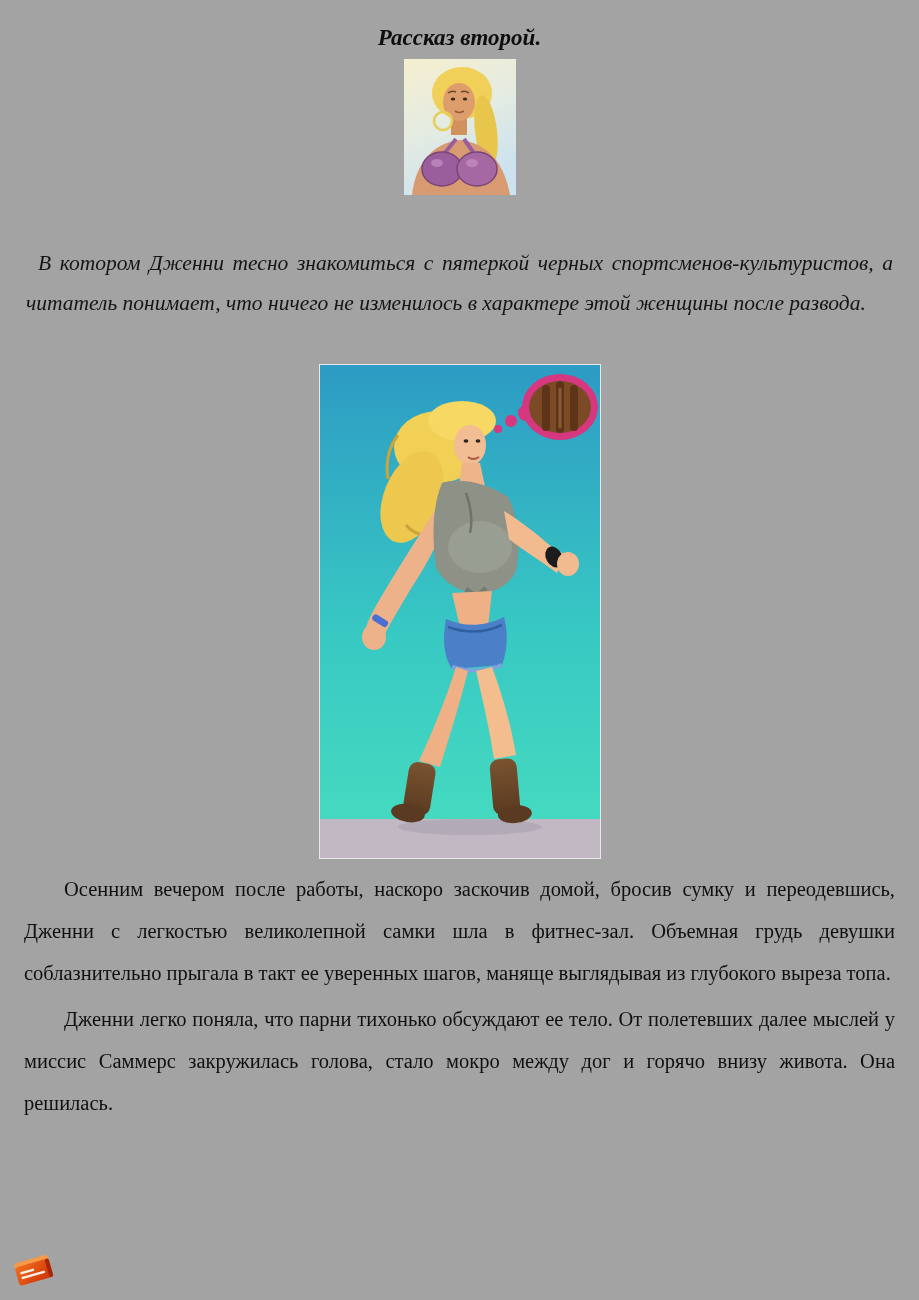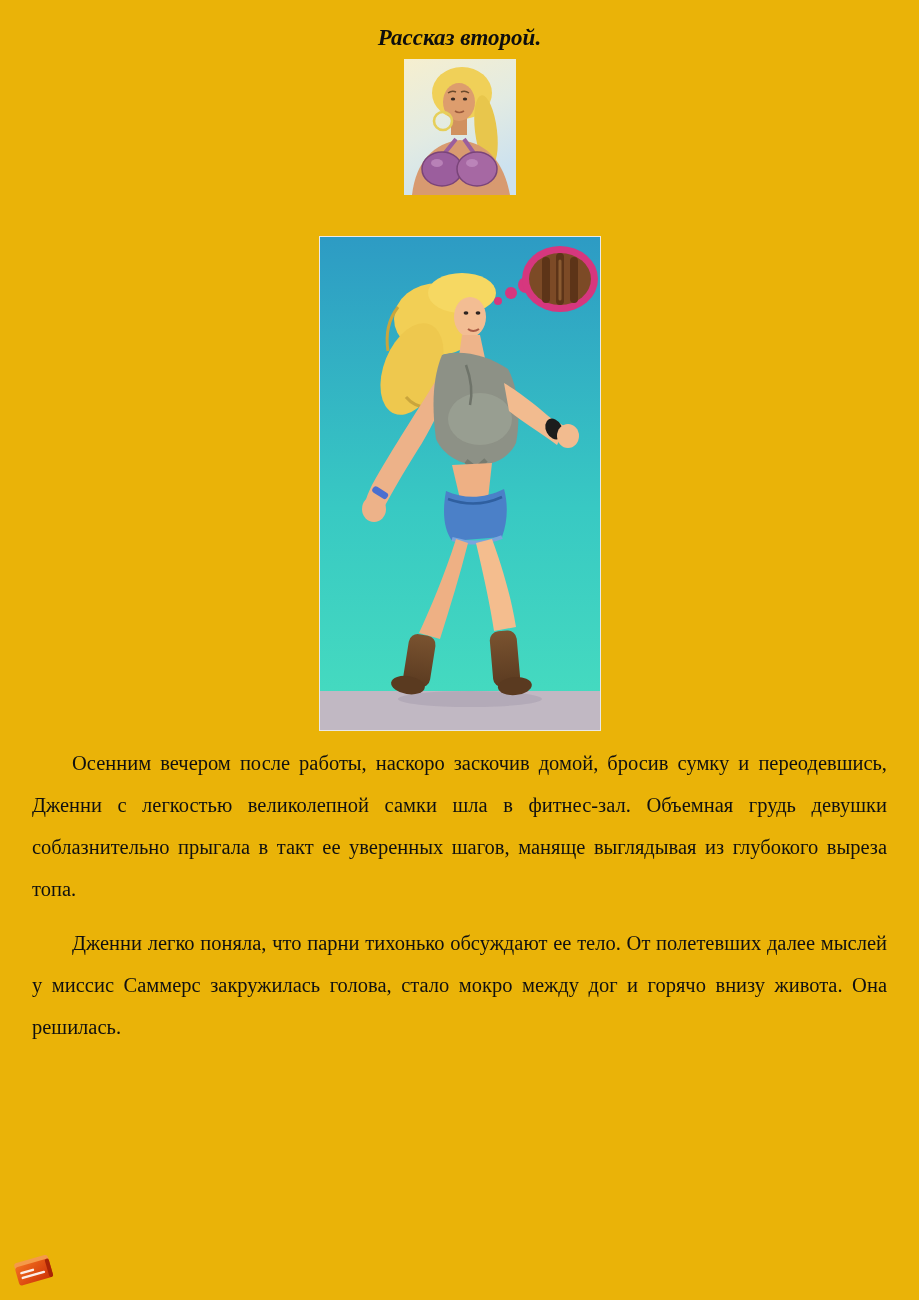--- a/index.html
+++ b/index.html
@@ -1,20 +1,20 @@
 <!DOCTYPE html>
 <html lang="ru"><head>
 <meta charset="utf-8">
 <style>
   html, body { margin: 0; padding: 0; background: #ffffff; }
   .page {
     position: relative;
     width: 919px;
     height: 1300px;
-    background: #eab308;
+    background: #a3a3a3;
     overflow: hidden;
     font-family: "Liberation Serif", serif;
     color: #121212;
   }
   .title {
     margin: 24px 0 0 0;
     text-align: center;
     font-size: 23px;
     line-height: 28px;
     font-weight: bold;
@@ -38,21 +38,21 @@
   }
   .scene {
     width: 280px;
     height: 493px;
     margin: 42px auto 0 auto;
     display: block;
     outline: 1px solid #e9e9e9;
   }
   .body-text { margin: 10px 20px 0 20px; }
   .body-text p {
-    margin: 12px;
+    margin: 4px;
     font-size: 20.5px;
     line-height: 42px;
     text-align: justify;
     text-indent: 40px;
     color: #101010;
   }
   .logo {
     position: absolute;
     left: 8px;
     top: 1254px;
@@ -95,20 +95,21 @@
 
       <path d="M52 80 L36 100 M60 80 L74 100" stroke="#9b5e9d" stroke-width="4" fill="none"></path>
       <ellipse cx="38" cy="110" rx="20" ry="17" fill="#9b5e9d" stroke="#7a4479" stroke-width="1.5"></ellipse>
       <ellipse cx="73" cy="110" rx="20" ry="17" fill="#a668a3" stroke="#7a4479" stroke-width="1.5"></ellipse>
       <ellipse cx="33" cy="104" rx="6" ry="4" fill="#c490c2" opacity="0.7"></ellipse>
       <ellipse cx="68" cy="104" rx="6" ry="4" fill="#c490c2" opacity="0.7"></ellipse>
       <path d="M18 122 C30 132 80 132 94 122 L94 136 L18 136 Z" fill="#d89a70"></path>
     </svg>
   </div>
 
+  <p class="intro">В котором Дженни тесно знакомиться с пятеркой черных спортсменов-культуристов, а читатель понимает, что ничего не изменилось в характере этой женщины после развода.</p>
 
   <div class="scene">
     <svg width="280" height="493" viewBox="0 0 280 493">
       <defs>
         <linearGradient id="sky" x1="0" y1="0" x2="0" y2="1">
           <stop offset="0" stop-color="#2d9bc4"></stop>
           <stop offset="0.55" stop-color="#38c9c3"></stop>
           <stop offset="1" stop-color="#47ddbf"></stop>
         </linearGradient>
         <linearGradient id="bootg" x1="0" y1="0" x2="0" y2="1">

